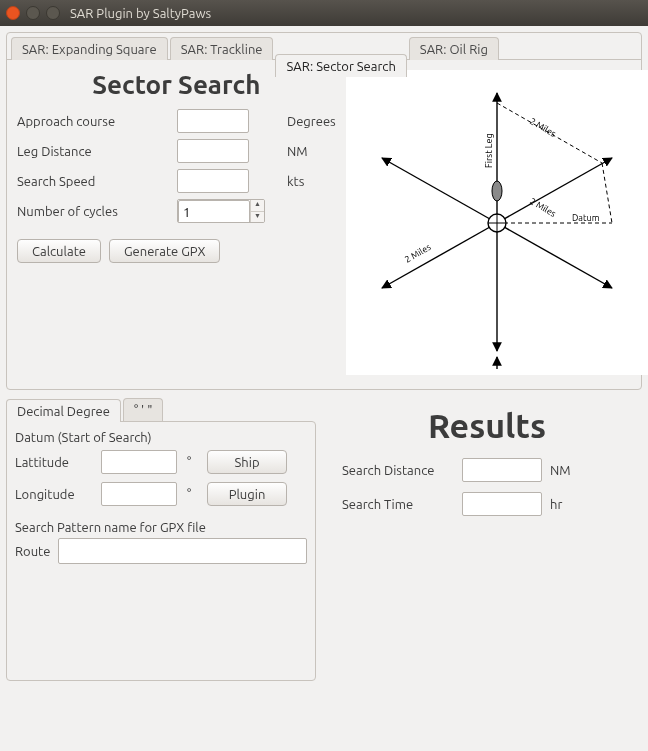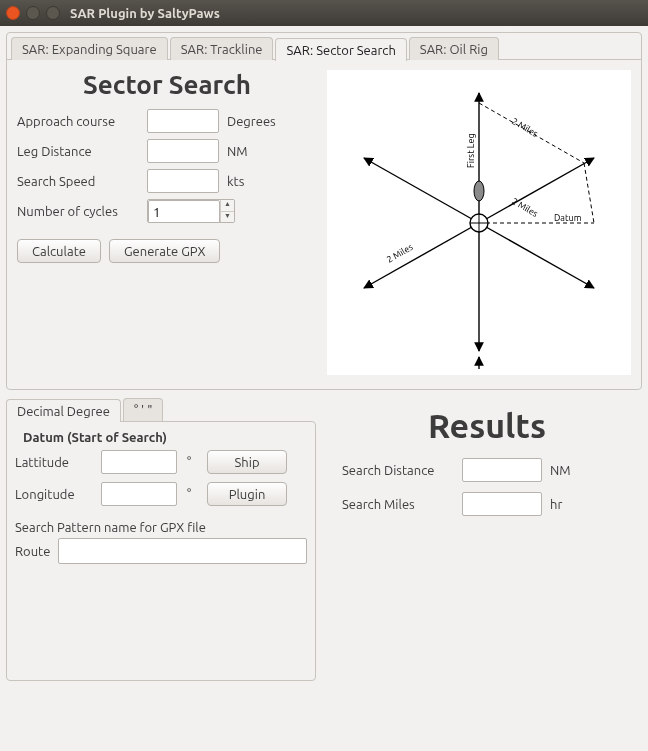--- a/index.html
+++ b/index.html
@@ -23,21 +23,21 @@
     gap:6px;
   }
   .tb-btn {
     width:14px; height:14px; border-radius:50%;
     display:inline-block;
   }
   .tb-close { background:#e95420; border:1px solid #b8431a;}
   .tb-min   { background:#5b574f; border:1px solid #3b3832;}
   .tb-max   { background:#5b574f; border:1px solid #3b3832;}
   .tb-title {
-    color:#dfdbd2; font-weight:bold; font-size:13px;
+    color:#dfdbd2; font-weight:normal; font-size:13px;
     margin-left:4px;
   }
   
   .client {
     padding:6px;
   }
   
   .notebook {
     border:1px solid #c8c3bd;
     border-radius:4px;
@@ -54,21 +54,21 @@
     border:1px solid #c8c3bd;
     border-bottom:none;
     border-radius:4px 4px 0 0;
     background:#e7e4e0;
     color:#4a4a4a;
     cursor:default;
   }
   .tab.active {
     background:#f2f1f0;
     position:relative;
-    top:1px;
+    top:17px;
     font-weight:normal;
     color:#222;
     box-shadow:0 -1px 0 #f2f1f0 inset;
   }
   .tab-page {
     border-top:1px solid #c8c3bd;
     margin-top:-1px;
     padding:10px 10px 14px 10px;
     display:flex;
     gap:10px;
@@ -78,20 +78,21 @@
     flex:0 0 300px;
   }
   h1.sector {
     font-size:26px; font-weight:bold; margin:0 0 10px 0;
     text-align:center;
   }
   .form-row {
     display:flex;
     align-items:center;
     margin:6px 0;
+    gap:30px;
   }
   .form-row .lbl { width:130px; }
   .form-row input[type=text] {
     width:72px; height:24px;
     border:1px solid #b8b3ad;
     background:#fff;
     padding:2px 4px;
     border-radius:2px;
   }
   .spinner {
@@ -163,21 +164,21 @@
     text-align:center;
   }
   .subtab.active { background:#f2f1f0; position:relative; top:1px;}
   .datum-box {
     border:1px solid #c8c3bd;
     border-radius:0 4px 4px 4px;
     padding:6px 8px 10px 8px;
     background:#f2f1f0;
     min-height:260px;
   }
-  .datum-box .section-title { margin:2px 0 6px 8px;font-weight:bold; }
+  .datum-box .section-title { margin:2px 0 6px 0; }
   .datum-grid {
     display:grid;
     grid-template-columns: 80px 80px 14px 90px;
     row-gap:8px; column-gap:6px;
     align-items:center;
   }
   .datum-grid input[type=text]{
     width:76px; height:24px;
     border:1px solid #b8b3ad; background:#fff; border-radius:2px;
     padding:2px 4px;
@@ -333,20 +334,20 @@
     </div>
 
     <div class="lower-right">
       <h1 class="results">Results</h1>
       <div class="res-row">
         <span class="lbl">Search Distance</span>
         <input type="text" value="" style="">
         <span class="unit">NM</span>
       </div>
       <div class="res-row">
-        <span class="lbl">Search Miles</span>
+        <span class="lbl">Search Time</span>
         <input type="text" value="" style="">
         <span class="unit">hr</span>
       </div>
     </div>
   </div>
 
 </div>
 
 </body></html>

